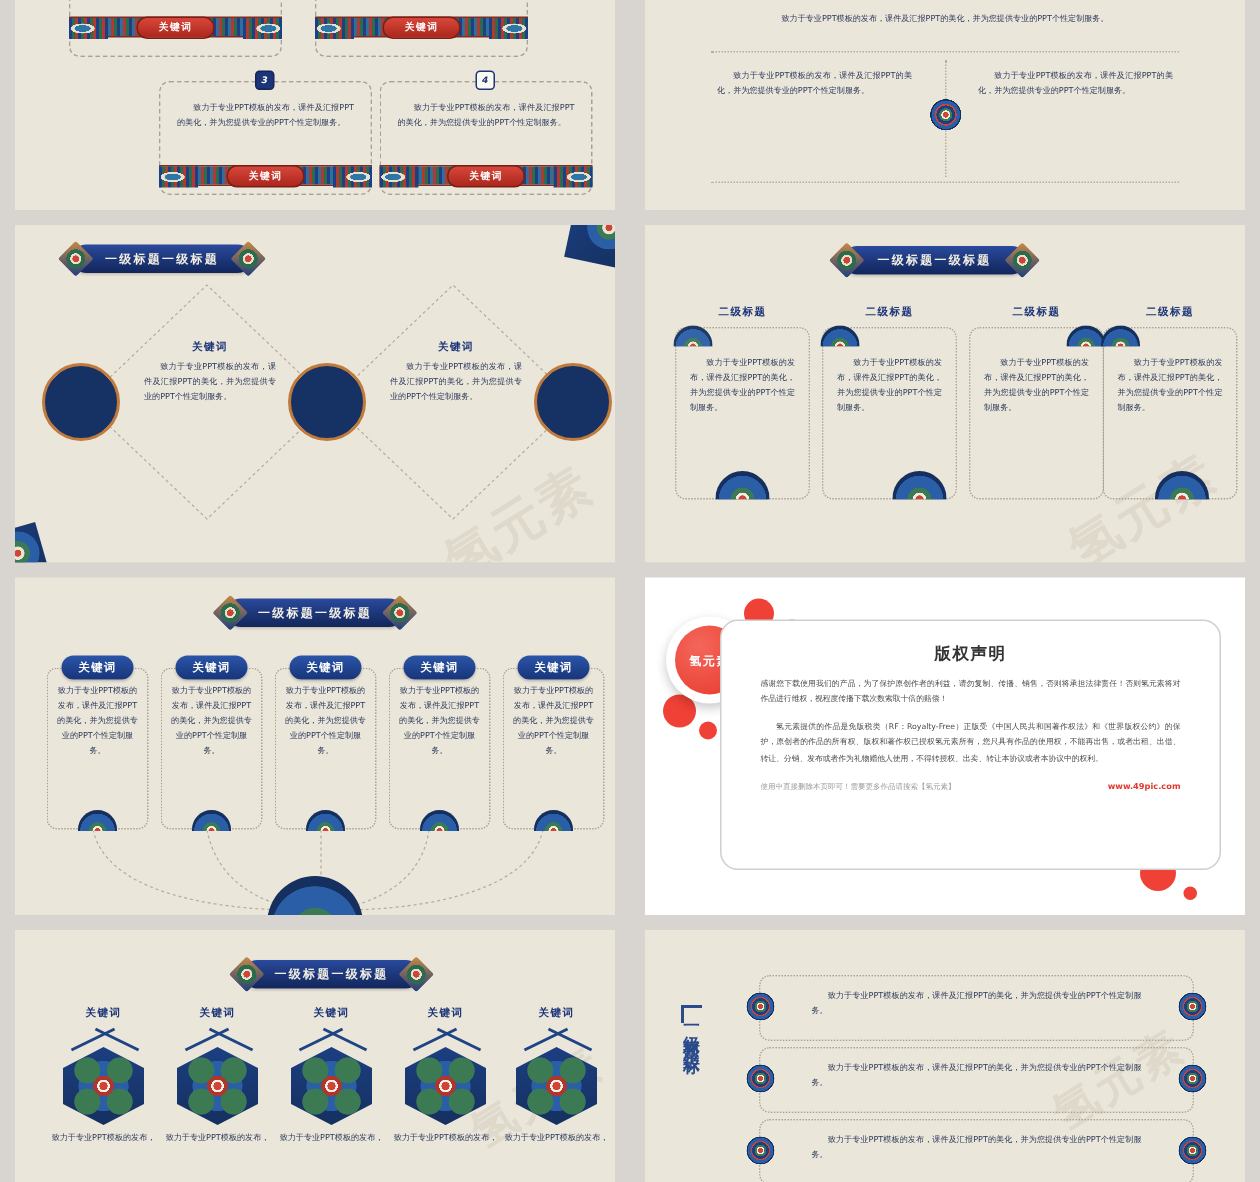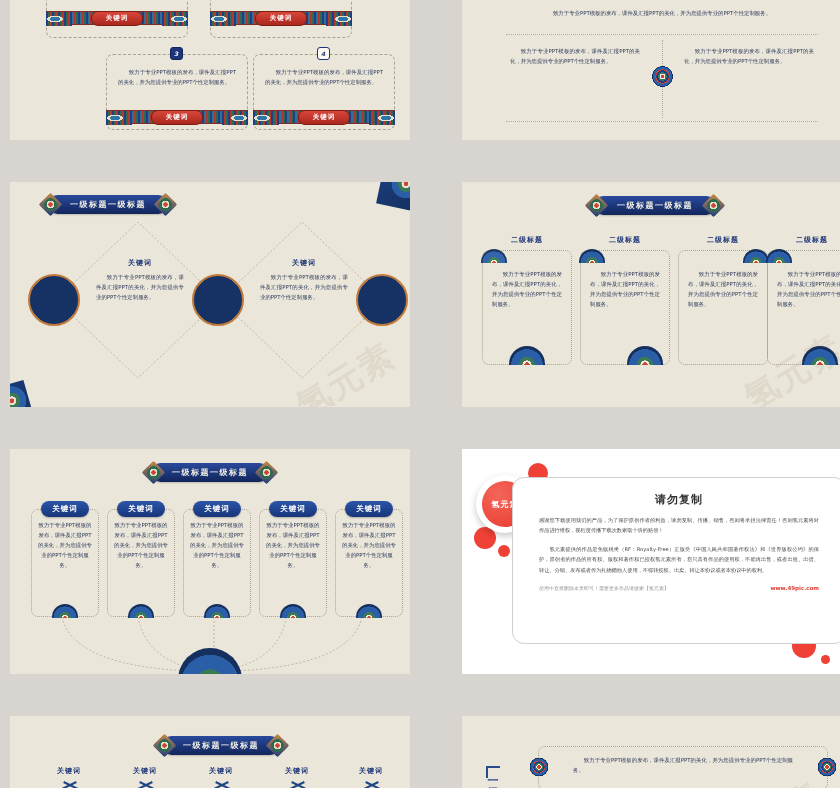--- a/index.html
+++ b/index.html
@@ -8,21 +8,20 @@
     background: #d8d5d0;
     font-family: "DejaVu Sans", "Liberation Sans", sans-serif;
     overflow: hidden;
   }
   .grid {
     position: relative;
     width: 840px; height: 788px;
     display: grid;
     grid-template-columns: 420px 420px;
     grid-template-rows: 140px 235px 235px 178px;
-    gap: 32px;
   }
   .cellwrap { position: relative; overflow: hidden; }
   .slide {
     position: absolute;
     left: 10px; right: 10px; top: 0; bottom: 0;
     background: #ebe6da;
     overflow: hidden;
   }
   .slide.white { background: #ffffff; }
   
@@ -430,21 +429,21 @@
       <div class="bub" style="left:12px; top:78px; width:22px; height:22px;"></div>
       <div class="bub" style="left:36px; top:96px; width:12px; height:12px;"></div>
       <div class="bub" style="right:46px; bottom:16px; width:24px; height:24px;"></div>
       <div class="bub" style="right:32px; bottom:10px; width:9px; height:9px;"></div>
 
       <div class="logo-circ">
         <div class="inner">氢元素</div>
       </div>
 
       <div class="cp-card">
-        <div class="cp-title">请勿复制</div>
+        <div class="cp-title">版权声明</div>
         <div class="cp-p">感谢您下载使用我们的产品，为了保护原创作者的利益，请勿复制、传播、销售，否则将承担法律责任！否则氢元素将对作品进行维权，视程度传播下载次数索取十倍的赔偿！</div>
         <div class="cp-p ind">氢元素提供的作品是免版税类（RF：Royalty-Free）正版受《中国人民共和国著作权法》和《世界版权公约》的保护，原创者的作品的所有权、版权和著作权已授权氢元素所有，您只具有作品的使用权，不能再出售，或者出租、出借、转让、分销、发布或者作为礼物赠他人使用，不得转授权、出卖、转让本协议或者本协议中的权利。</div>
         <div class="cp-foot">
           <span class="left">使用中直接删除本页即可！需要更多作品请搜索【氢元素】</span>
           <span class="right">www.49pic.com</span>
         </div>
       </div>
     </div>
   </div>
 

